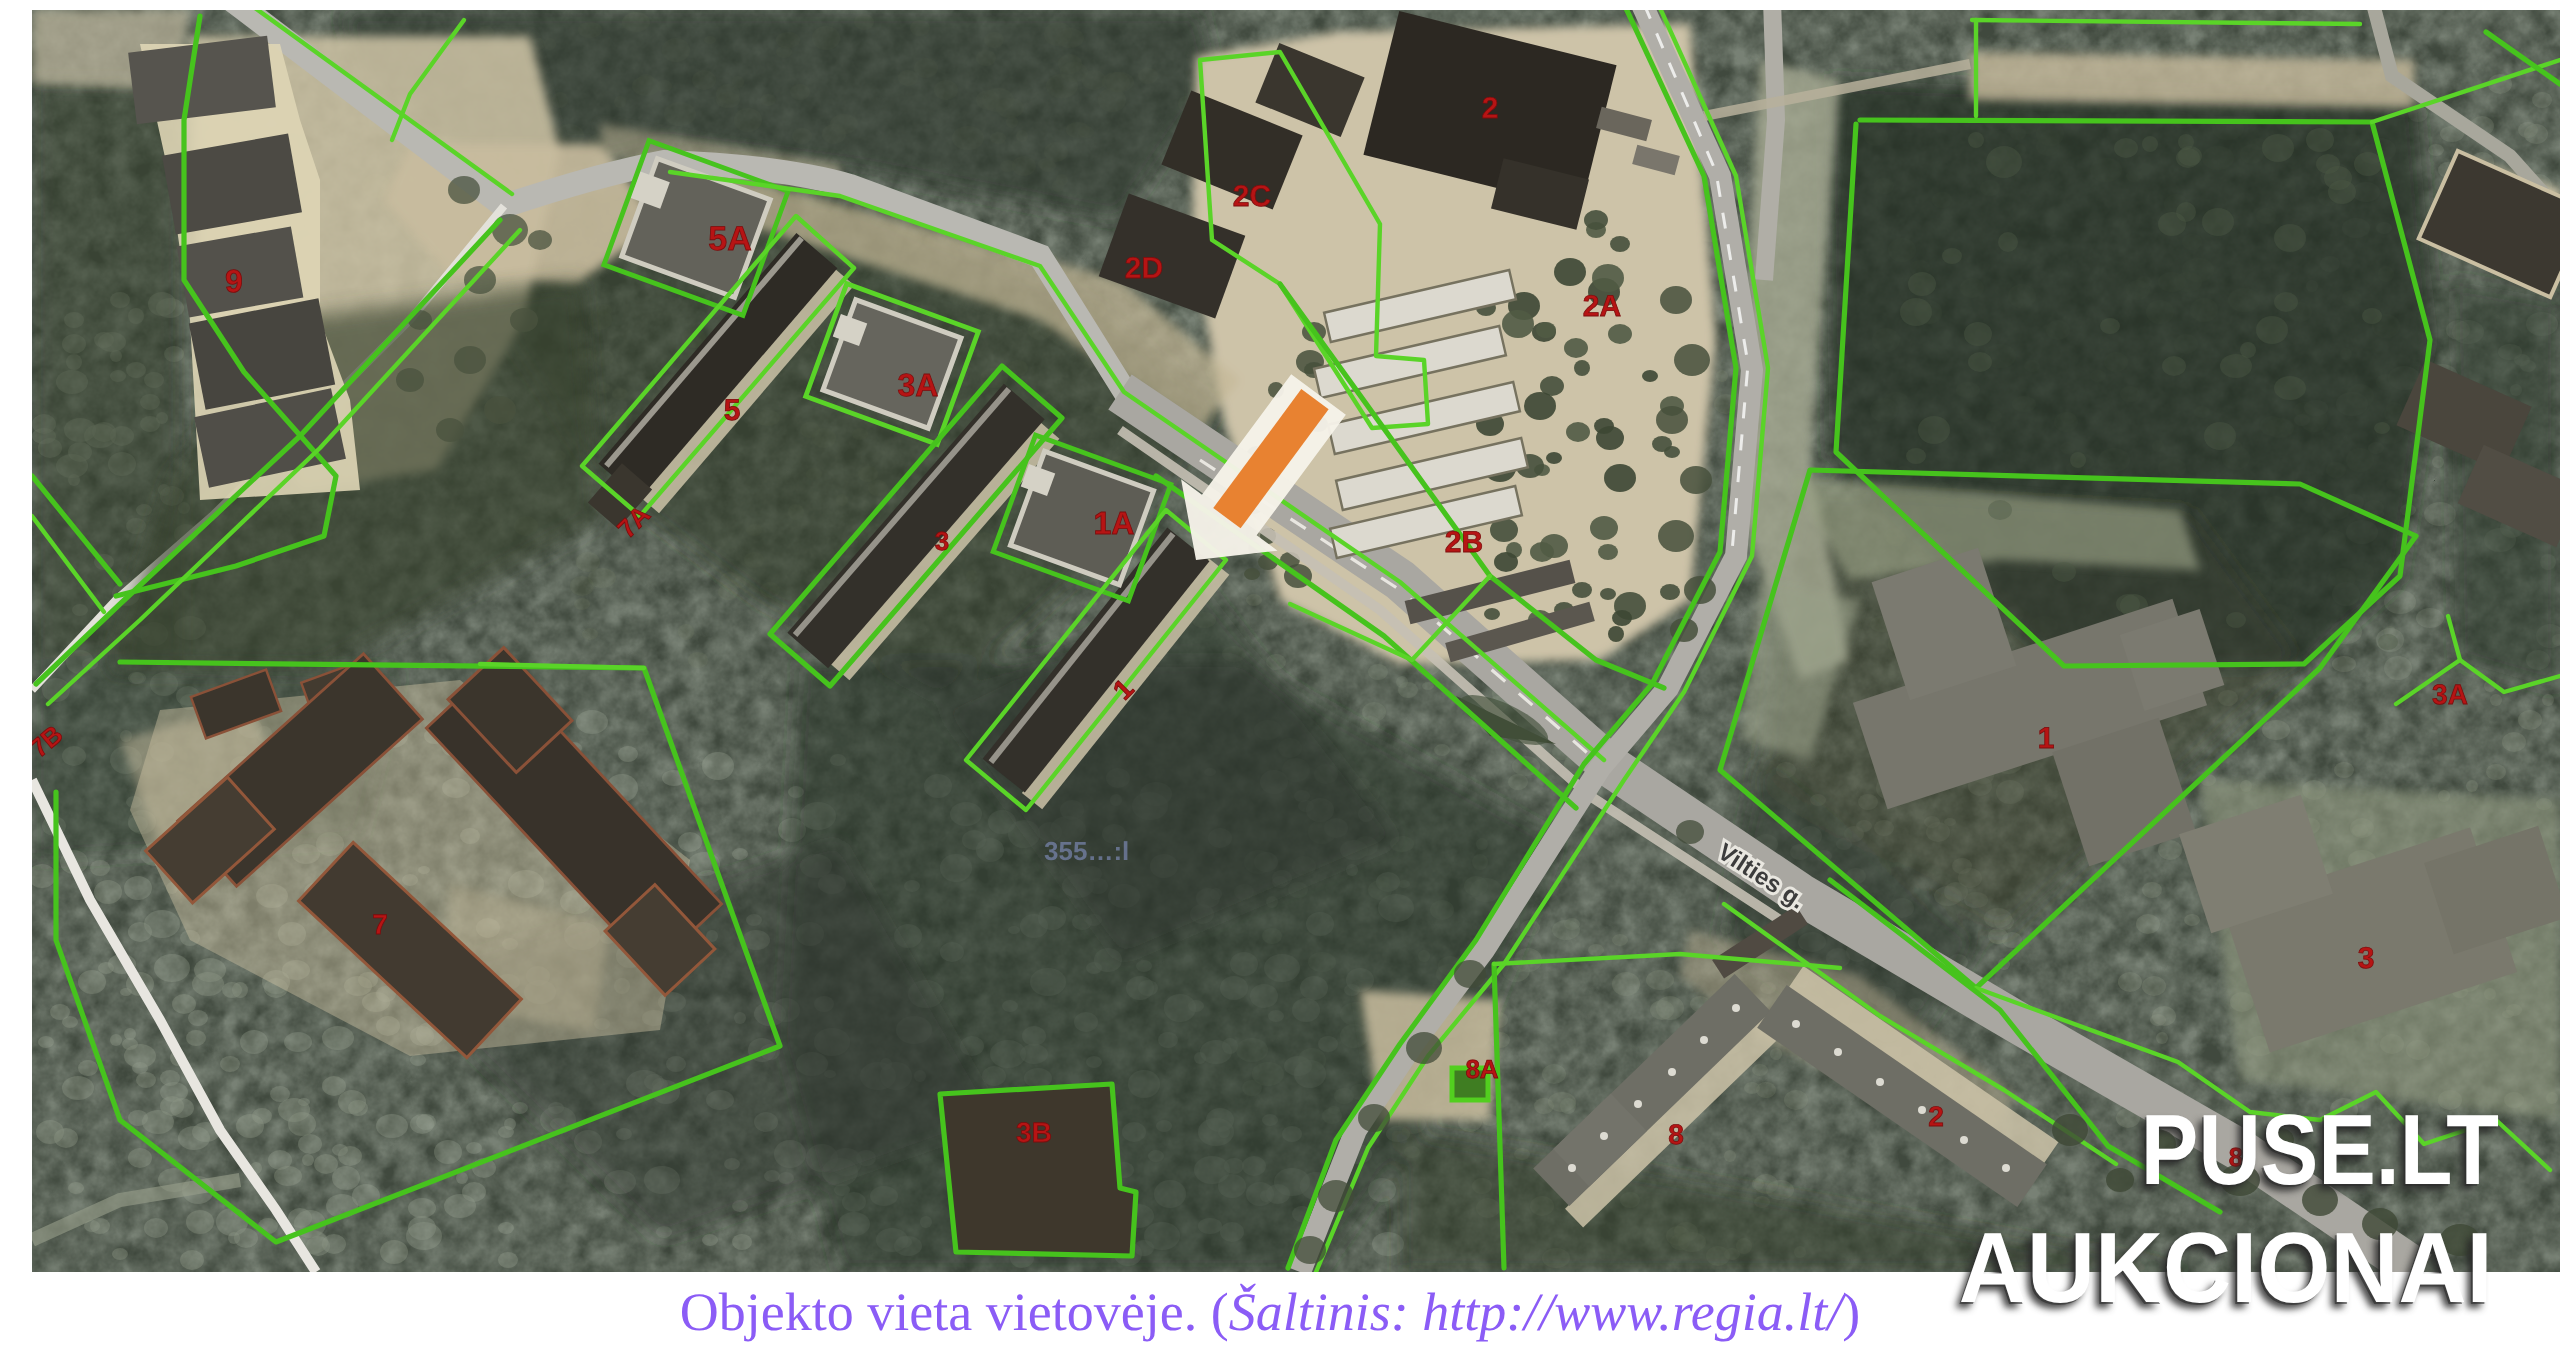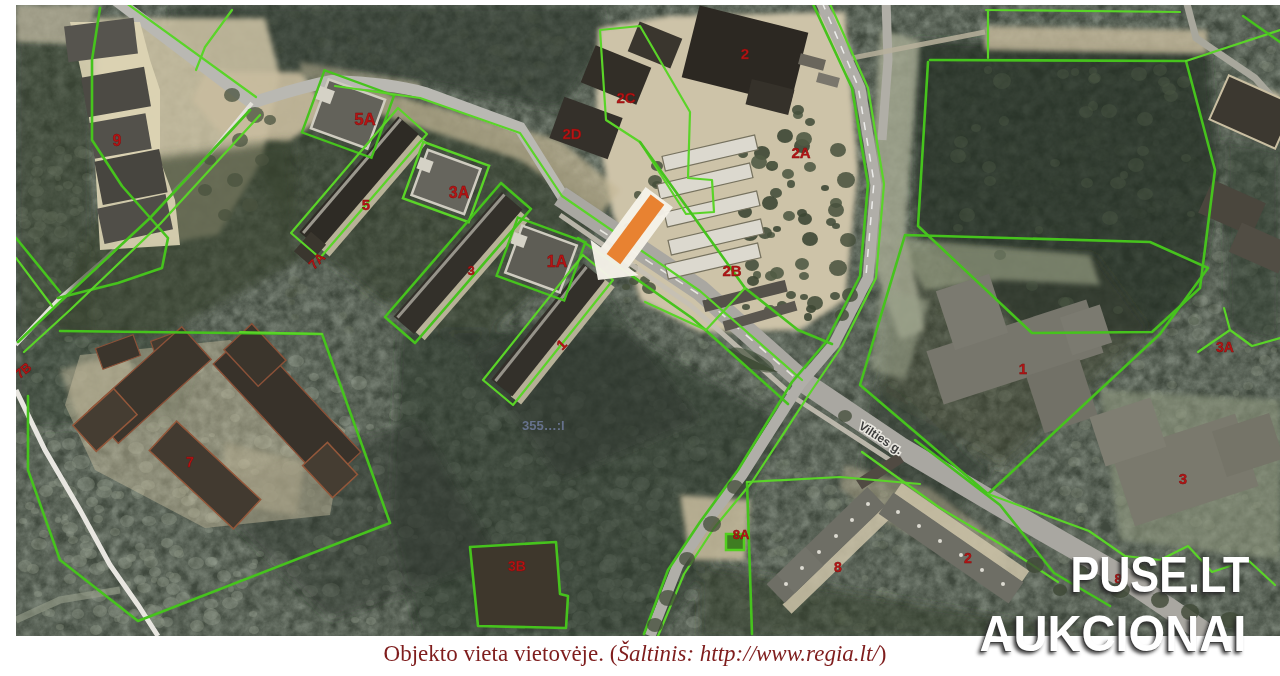--- a/index.html
+++ b/index.html
@@ -1,17 +1,17 @@
 <!DOCTYPE html>
 <html><head>
 <meta charset="utf-8">
 <style>
 html,body { margin:0; padding:0; background:#ffffff; width:1280px; height:676px; overflow:hidden; }
 .caption { position:absolute; left:0; top:641px; width:1270px; text-align:center;
-  font-family:"Liberation Serif", serif; font-size:23px; color:#7f1d1d; }
+  font-family:"Liberation Serif", serif; font-size:27px; color:#8b5cf6; }
 .wm { position:absolute; font-family:"Liberation Sans", sans-serif; font-weight:bold;
   color:#ffffff; text-shadow:-3px 3px 4px rgba(40,40,40,0.85), -1px 1px 0 rgba(60,60,60,0.6); }
 </style>
 </head>
 <body>
 
 <svg width="1280" height="676" viewBox="0 0 1280 676" xmlns="http://www.w3.org/2000/svg" style="position:absolute;left:0;top:0">
 <defs>
 <filter id="noise" x="0" y="0" width="100%" height="100%">
   <feTurbulence type="fractalNoise" baseFrequency="0.09" numOctaves="4" seed="7" result="t"></feTurbulence>

